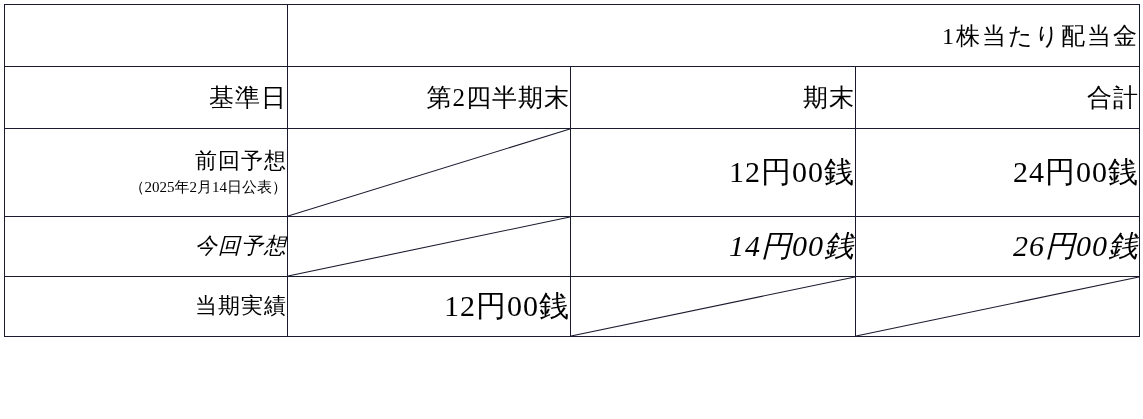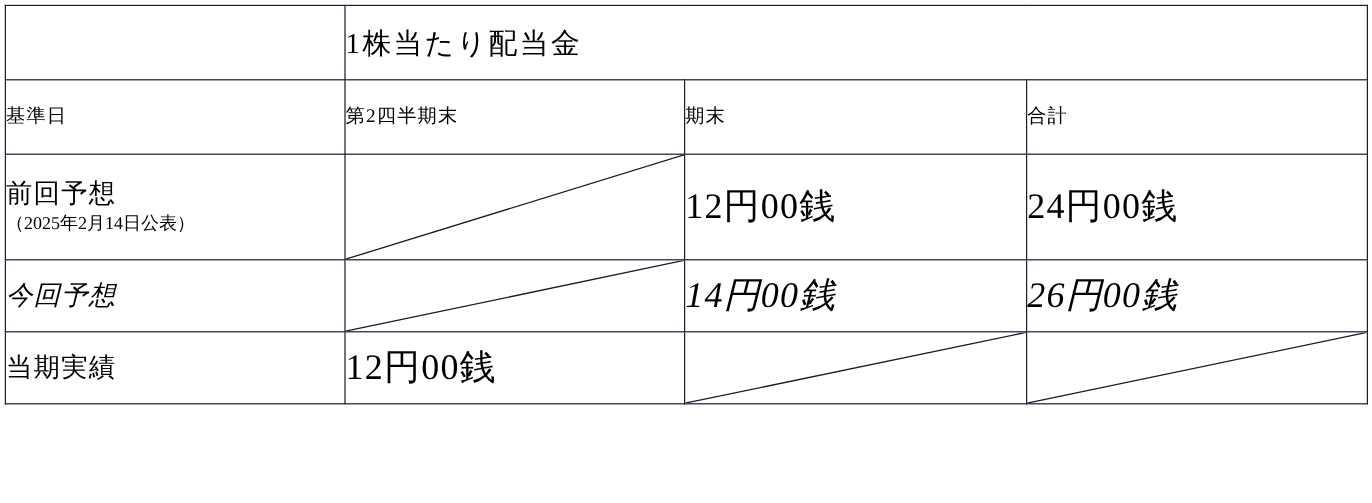--- a/index.html
+++ b/index.html
@@ -22,21 +22,21 @@
   }
   table.dividend {
     border-collapse: collapse;
     table-layout: fixed;
     width: 1135px;
     margin: 4px 0 0 4px;
     background: #ffffff;
   }
   table.dividend td {
     border: 1px solid #1a1a2e;
-    text-align: left;
+    text-align: right;
     vertical-align: middle;
     padding: 0;
     position: relative;
   }
   col.c0 { width: 283px; }
   col.c1 { width: 283px; }
   col.c2 { width: 285px; }
   col.c3 { width: 284px; }
 
   .r-head { height: 62px; }
@@ -46,21 +46,21 @@
   .r-cur  { height: 60px; }
   .r-last { height: 81px; }
 
   .blank-cell { border: 1px solid #1a1a2e; }
 
   .title-main {
     font-size: 24px;
     letter-spacing: 2px;
   }
   .col-label {
-    font-size: 16px;
+    font-size: 25px;
     letter-spacing: 1px;
   }
   .row-label {
     font-size: 22px;
     letter-spacing: 1px;
     line-height: 1.3;
   }
   .row-label .note {
     display: block;
     font-size: 15px;

